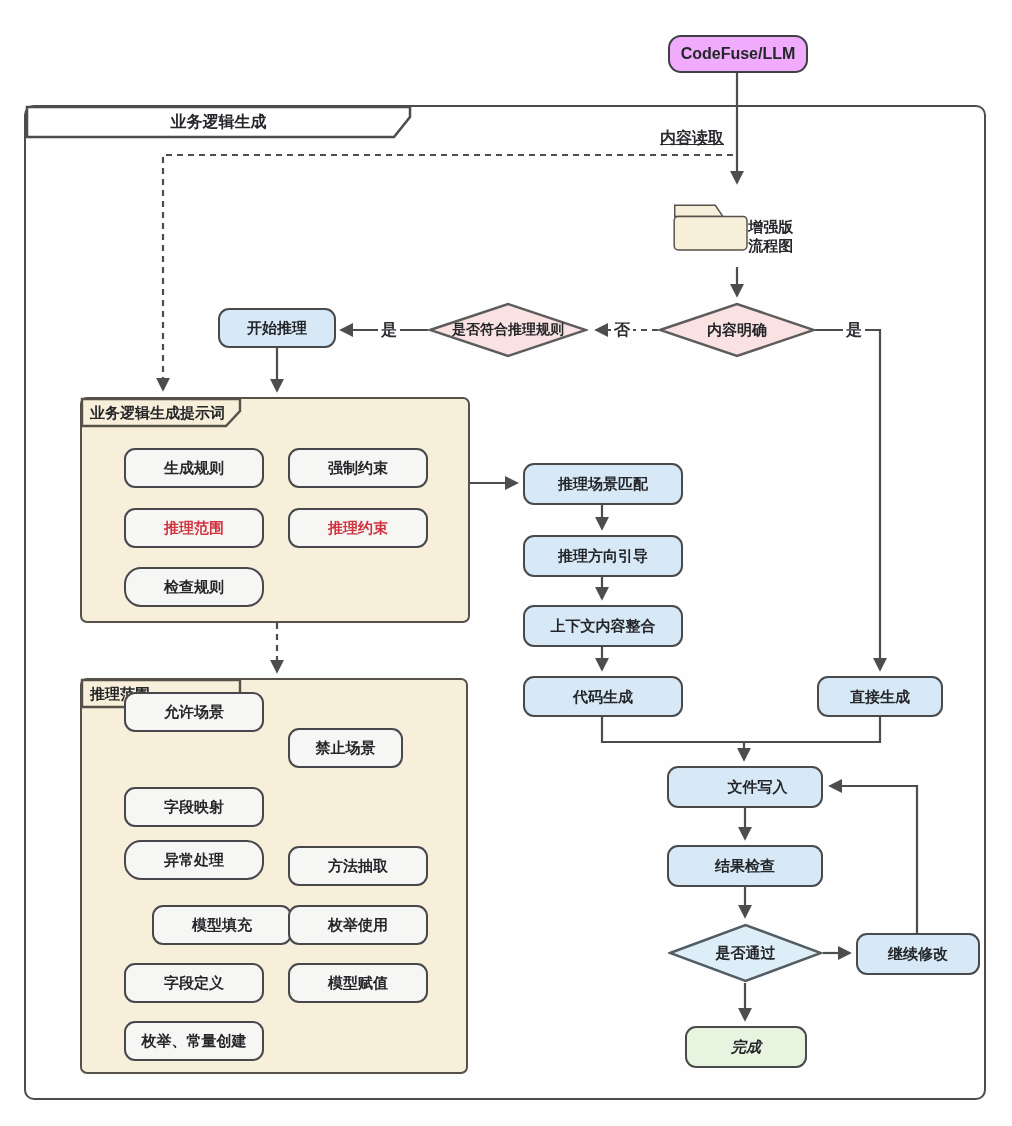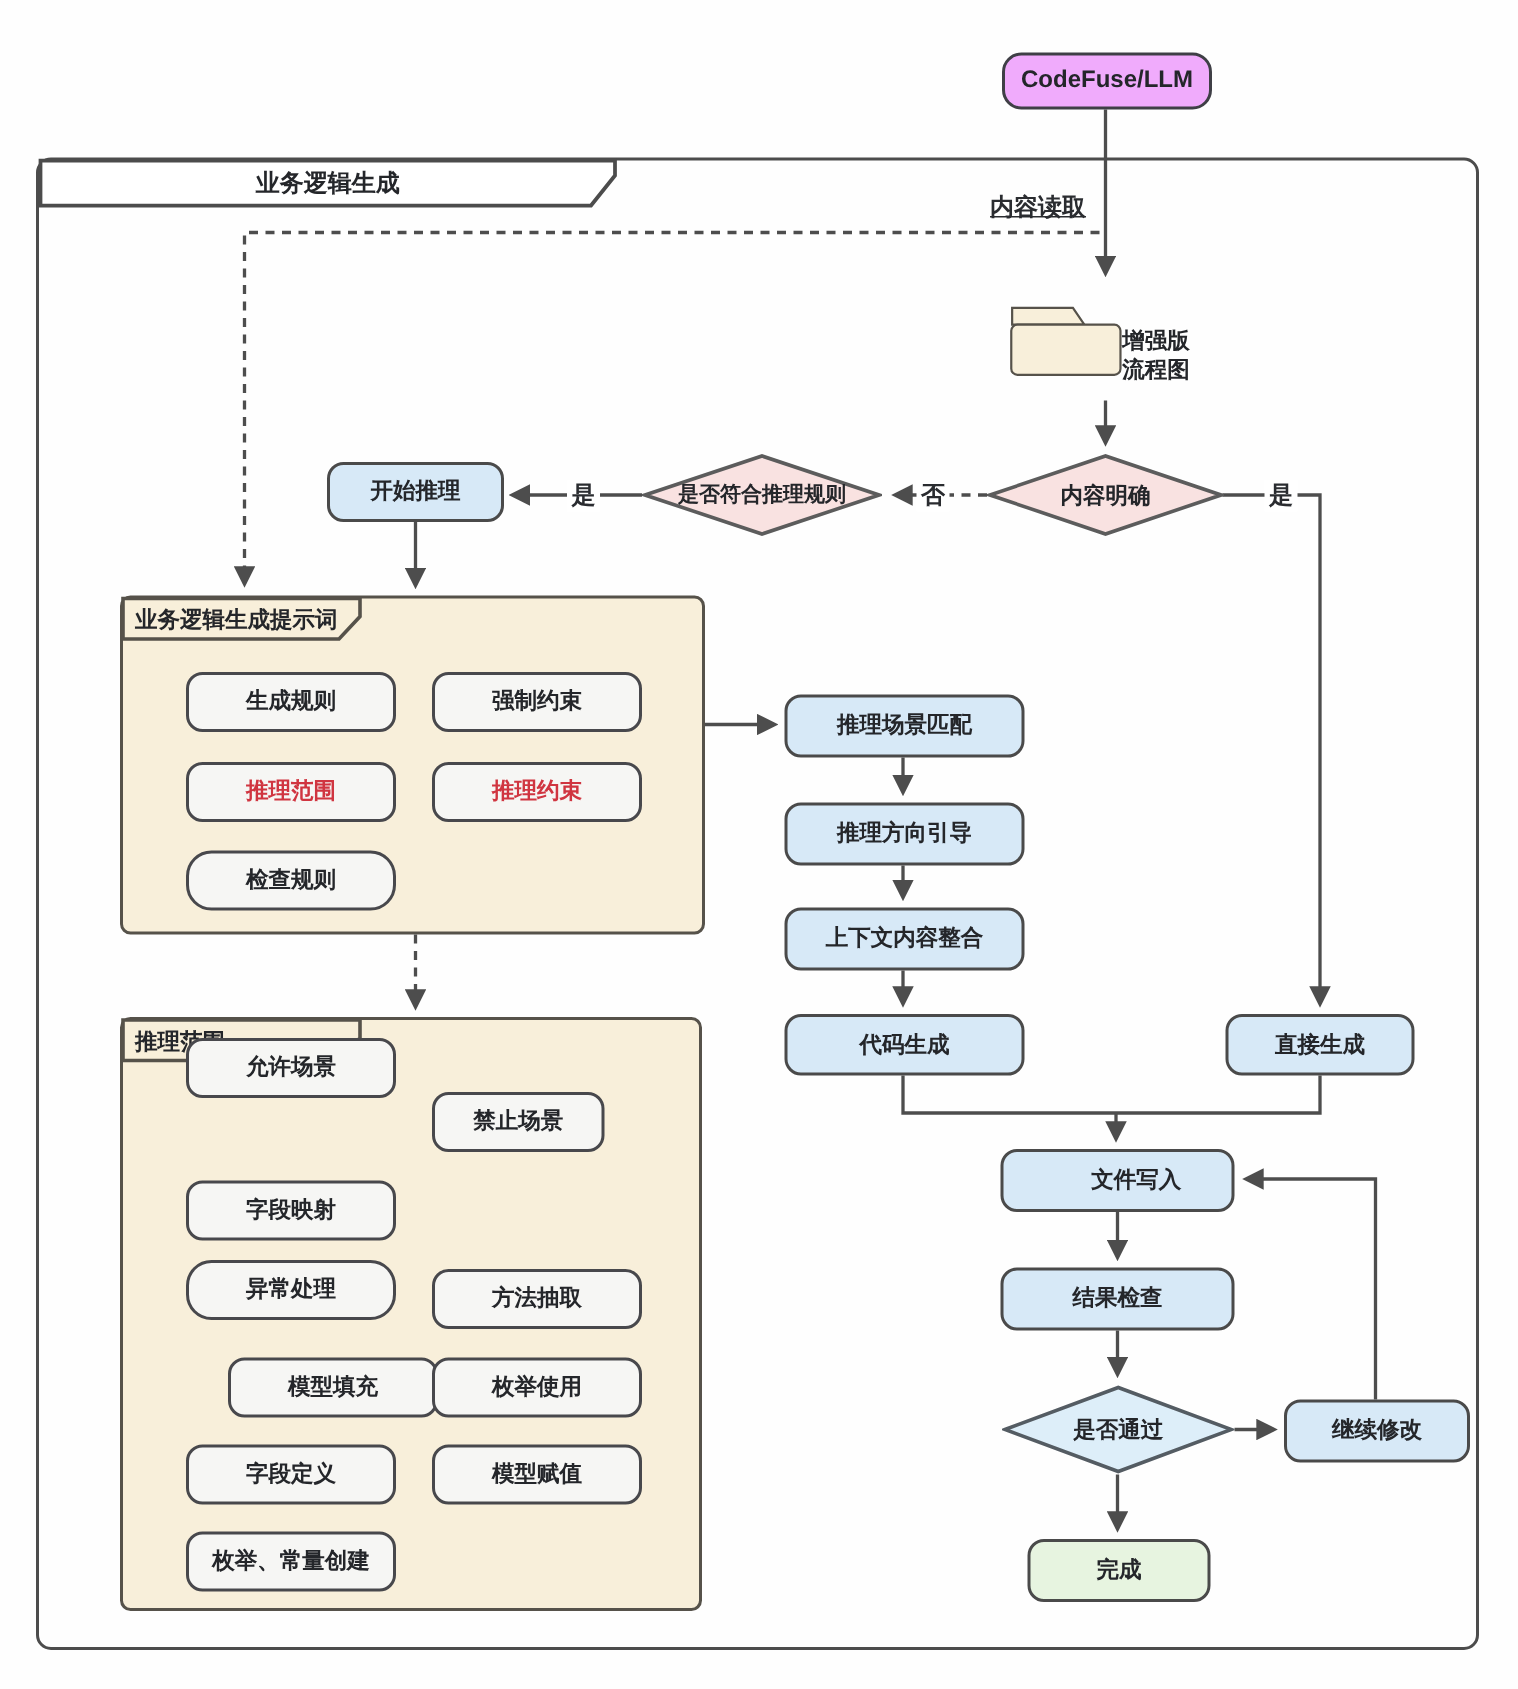--- a/index.html
+++ b/index.html
@@ -189,17 +189,17 @@
   <div class="diamond" style="left:668px;top:923px;width:155px;height:60px;">
     <svg width="155" height="60" viewBox="0 0 155 60">
       <polygon points="2,30 77.5,2 153,30 77.5,58" fill="#ddeef9" stroke="#545c63" stroke-width="2.4"></polygon>
     </svg>
     <span>是否通过</span>
   </div>
 
   <div class="node blue" style="left:856px;top:933px;width:124px;height:42px;">
     <span>继续修改</span>
   </div>
-  <div class="node green" style="left:685px;top:1026px;width:122px;height:42px;">
+  <div class="node green" style="left:685px;top:1026px;width:122px;height:42px;font-style:italic;">
     <span>完成</span>
   </div>
 
 </div>
 
 </body></html>

